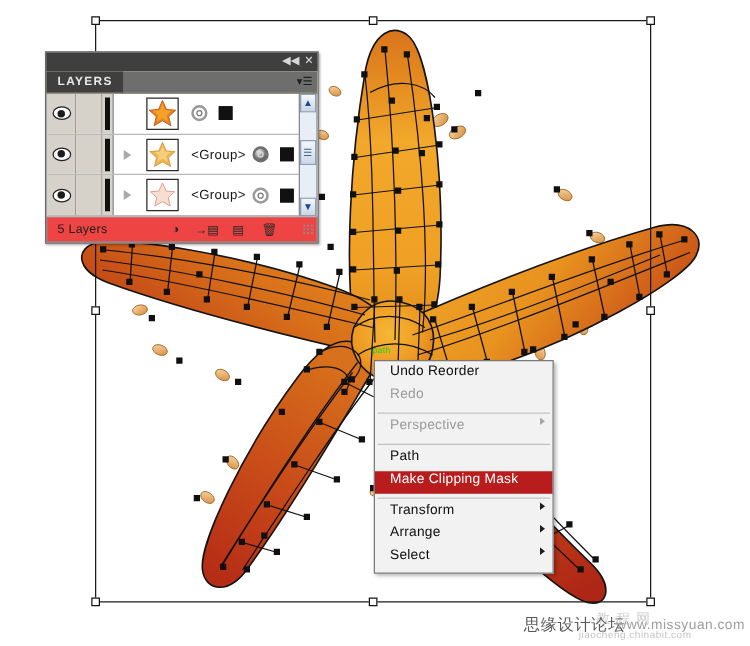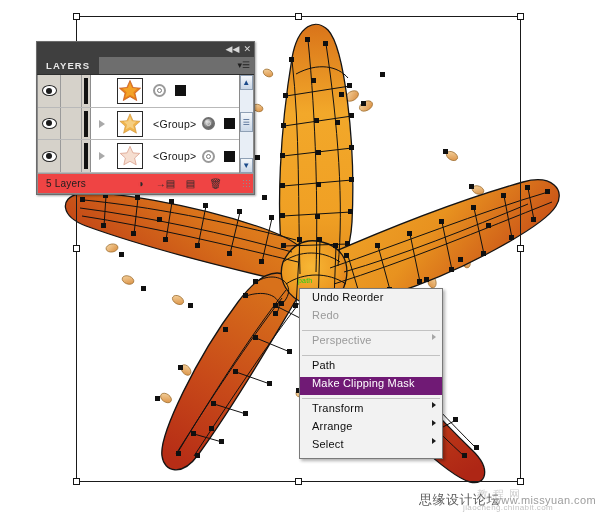--- a/index.html
+++ b/index.html
@@ -94,21 +94,21 @@
   .ctxmenu{
     position:absolute;left:299px;top:288px;width:144px;
     background:#f2f2f2;border:1px solid #7a7a7a;
     box-shadow:2px 2px 3px rgba(0,0,0,.3);
     font-size:11px;color:#0d0d0d;
     padding:2px 0;box-sizing:border-box;
   }
   .mi{height:18px;display:flex;align-items:flex-start;padding:0 6px 0 12px;white-space:nowrap;letter-spacing:.2px;}
   .mi .lbl{flex:1;}
   .mi.disabled{color:#9a9a9a;}
-  .mi.sel{background:#701a75;color:#ffffff;}
+  .mi.sel{background:#b91c1c;color:#ffffff;}
   .mi .arrow{width:0;height:0;border-left:4px solid #1b1b1b;border-top:3.5px solid transparent;border-bottom:3.5px solid transparent;}
   .mi.disabled .arrow{border-left-color:#a6a6a6;}
   .msep{height:1px;background:#c2c2c2;margin:3px 2px;}
 
   
   .watermark{position:absolute;left:419px;top:487px;width:176px;height:26px;}
   .wm-cn{position:absolute;left:0;top:4px;font-family:Liberation Mono, monospace;font-size:13px;color:#5b5b5b;letter-spacing:.5px;white-space:nowrap;}
   .wm-big{position:absolute;left:58px;top:0px;font-family:"DejaVu Sans",sans-serif;font-size:11px;color:#cfcfcf;letter-spacing:5px;white-space:nowrap;}
   .wm-url{position:absolute;left:74px;top:7px;font-size:11px;color:#9d9d9d;letter-spacing:.4px;white-space:nowrap;}
   .wm-url2{position:absolute;left:44px;top:16px;font-size:8px;color:#c4c4c4;letter-spacing:.4px;white-space:nowrap;}

